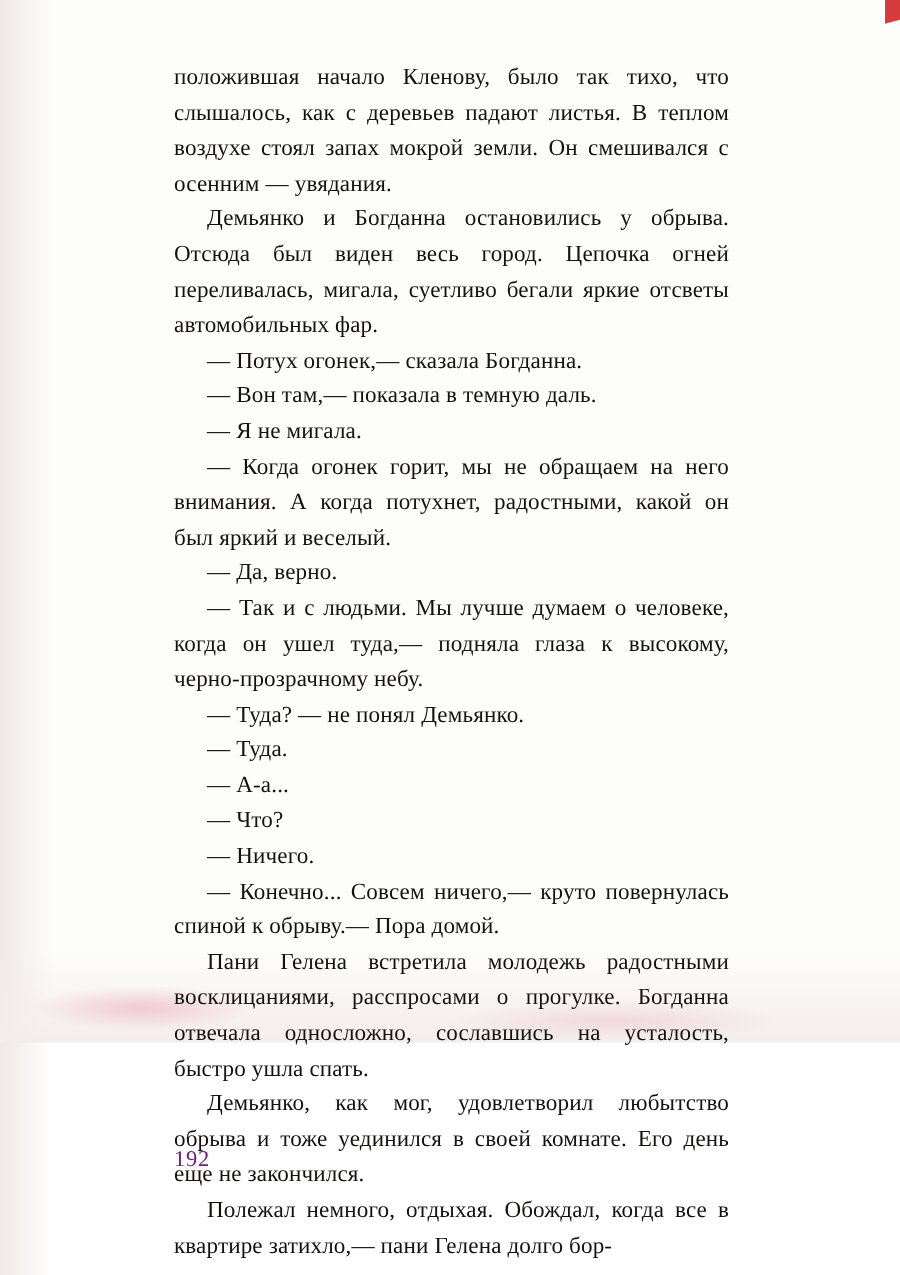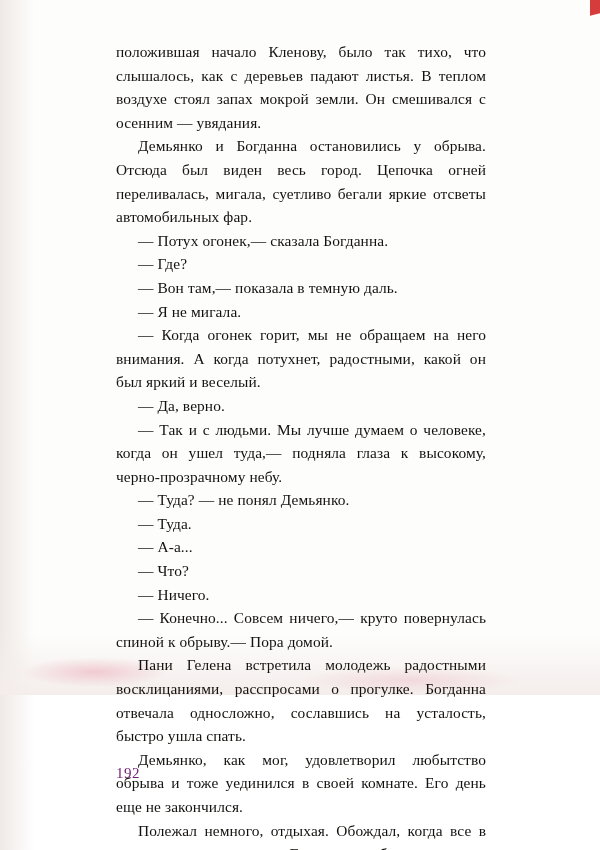--- a/index.html
+++ b/index.html
@@ -123,21 +123,20 @@
   <div class="scan-shade-right"></div>
   <div class="scan-shade-bottom"></div>
   <div class="corner-mark"></div>
   <div class="pink-smudge"></div>
   <div class="pink-smudge2"></div>
 
   <div class="text-block">
     <p class="para">положившая начало Кленову, было так тихо, что слышалось, как с деревьев падают листья. В теплом воздухе стоял запах мокрой земли. Он смешивался с осенним — увядания.</p>
     <p class="para indent">Демьянко и Богданна остановились у обрыва. Отсюда был виден весь город. Цепочка огней переливалась, мигала, суетливо бегали яркие отсветы автомобильных фар.</p>
     <p class="para dash">— Потух огонек,— сказала Богданна.</p>
-    <p class="para dash">— Где?</p>
     <p class="para dash">— Вон там,— показала в темную даль.</p>
     <p class="para dash">— Я не мигала.</p>
     <p class="para dash">— Когда огонек горит, мы не обращаем на него внимания. А когда потухнет, радостными, какой он был яркий и веселый.</p>
     <p class="para dash">— Да, верно.</p>
     <p class="para dash">— Так и с людьми. Мы лучше думаем о человеке, когда он ушел туда,— подняла глаза к высокому, черно-прозрачному небу.</p>
     <p class="para dash">— Туда? — не понял Демьянко.</p>
     <p class="para dash">— Туда.</p>
     <p class="para dash">— А-а...</p>
     <p class="para dash">— Что?</p>
     <p class="para dash">— Ничего.</p>

